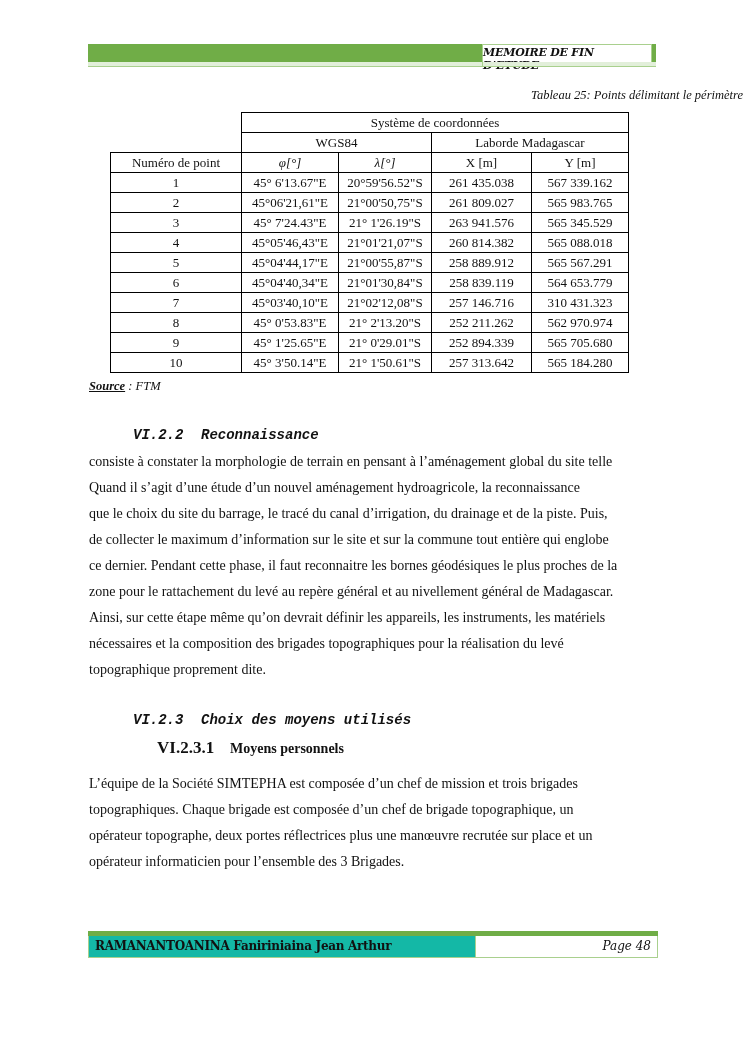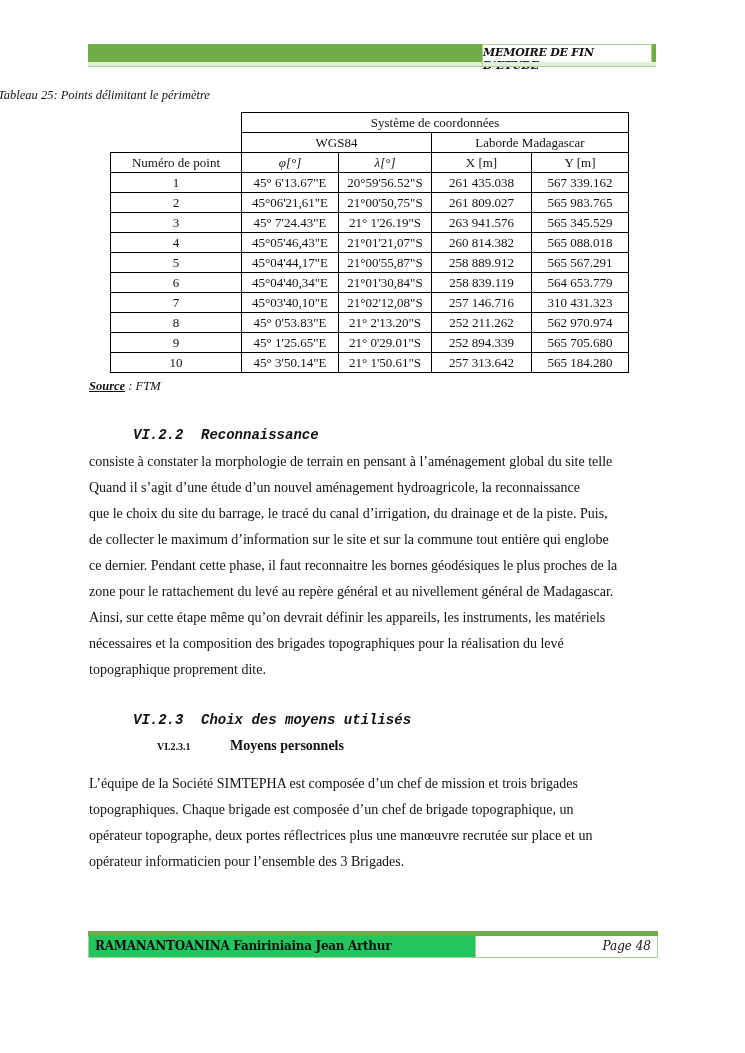--- a/index.html
+++ b/index.html
@@ -5,42 +5,42 @@
     html, body { margin: 0; padding: 0; background: #ffffff; }
     body { width: 745px; height: 1053px; position: relative; overflow: hidden; font-family: "Liberation Serif", serif; color: #111; }
 
     .header { position: absolute; left: 88px; top: 44px; width: 568px; height: 23px; }
     .header-bar { position: absolute; left: 0; top: 0; width: 568px; height: 18px; background: #70ad47; }
     .header-title-box { position: absolute; left: 394px; top: 0; width: 170px; height: 18px; background: #ffffff; border: 1px solid #a9d08e; border-bottom: none; box-sizing: border-box; }
     .header-title { position: absolute; right: 6px; top: 1px; font-family: "DejaVu Serif", serif; font-style: italic; font-weight: bold; font-size: 11px; color: #111; letter-spacing: -0.2px; }
     .header-under { position: absolute; left: 0; top: 18px; width: 568px; height: 5px; background: #e2efda; border-bottom: 1px solid #a9d08e; box-sizing: border-box; }
     .header-under-div { position: absolute; left: 394px; top: 18px; width: 1px; height: 5px; background: #a9d08e; }
 
-    .caption { position: absolute; left: 0; width: 745px; top: 88px; text-align: left; font-style: italic; font-size: 12.5px; }
+    .caption { position: absolute; left: 0; width: 745px; top: 88px; text-align: right; font-style: italic; font-size: 12.5px; }
     .caption span { position: relative; left: -2px; }
 
     table.coords { position: absolute; left: 110px; top: 112px; border-collapse: collapse; font-size: 13px; padding-left: 28px; }
     table.coords td { border: 1px solid #000; text-align: center; height: 19px; padding: 0 2px; line-height: 19px; white-space: nowrap; }
     table.coords td.blank { border: none; }
     .c0 { width: 126px; } .c1 { width: 92px; } .c2 { width: 88px; } .c3 { width: 95px; } .c4 { width: 92px; }
     .sym { font-style: italic; }
 
     .source { position: absolute; left: 89px; top: 379px; font-size: 12.5px; font-style: italic; }
     .source .lbl { font-weight: bold; text-decoration: underline; }
 
     .h2 { position: absolute; font-weight: bold; font-style: italic; font-size: 14px; font-family: Liberation Mono, monospace; }
     .h3 { position: absolute; font-weight: bold; font-size: 14px; }
     .num { display: inline-block; }
 
     .para { position: absolute; left: 89px; width: 570px; font-size: 14px; }
     .para .line { height: 26px; line-height: 26px; white-space: nowrap; }
 
     .footer { position: absolute; left: 88px; top: 931px; width: 570px; height: 27px; }
     .footer-bar { position: absolute; left: 0; top: 0; width: 570px; height: 5px; background: #70ad47; }
-    .footer-left { position: absolute; left: 0; top: 5px; width: 388px; height: 22px; background: #22c55e; border: 1px solid #a9d08e; border-top: none; box-sizing: border-box; padding-left: 9px; }
+    .footer-left { position: absolute; left: 0; top: 5px; width: 388px; height: 22px; background: #14b8a6; border: 1px solid #a9d08e; border-top: none; box-sizing: border-box; padding-left: 9px; }
     .footer-right { position: absolute; left: 388px; top: 5px; width: 182px; height: 22px; background: #fff; border: 1px solid #a9d08e; border-top: none; border-left: none; box-sizing: border-box; }
     .footer-name { position: absolute; left: 6px; top: 3px; font-family: "DejaVu Serif", serif; font-weight: bold; font-size: 12px; letter-spacing: -0.3px; }
     .footer-page { position: absolute; right: 6px; top: 3px; font-family: "DejaVu Serif", serif; font-style: italic; font-size: 12px; }
   </style>
 </head>
 <body>
 
 <div class="header">
   <div class="header-bar"></div>
   <div class="header-title-box">
@@ -159,21 +159,21 @@
   <div class="line">zone pour le rattachement du levé au repère général et au nivellement général de Madagascar.</div>
   <div class="line">Ainsi, sur cette étape même qu’on devrait définir les  appareils, les instruments, les matériels</div>
   <div class="line">nécessaires et la composition des brigades topographiques pour la réalisation du levé</div>
   <div class="line">topographique proprement dite.</div>
 </div>
 
 <div class="h2" style="left:133px; top:712px;">
   <span class="num" style="width:68px;">VI.2.3</span><span>Choix des moyens utilisés</span>
 </div>
 <div class="h3" style="left:157px; top:738px;">
-  <span class="num" style="width:73px;font-size:10px;">VI.2.3.1</span><span>Moyens personnels</span>
+  <span class="num" style="width:73px;font-size:17px;">VI.2.3.1</span><span>Moyens personnels</span>
 </div>
 <div class="para" style="top:759px;margin-top:12px;">
   <div class="line">L’équipe de la Société SIMTEPHA est composée d’un chef de mission et trois brigades</div>
   <div class="line">topographiques. Chaque brigade est composée d’un chef de brigade topographique, un</div>
   <div class="line">opérateur topographe, deux portes réflectrices plus une manœuvre recrutée sur place et un</div>
   <div class="line">opérateur informaticien pour l’ensemble des 3 Brigades.</div>
 </div>
 
 <div class="footer">
   <div class="footer-bar"></div>

